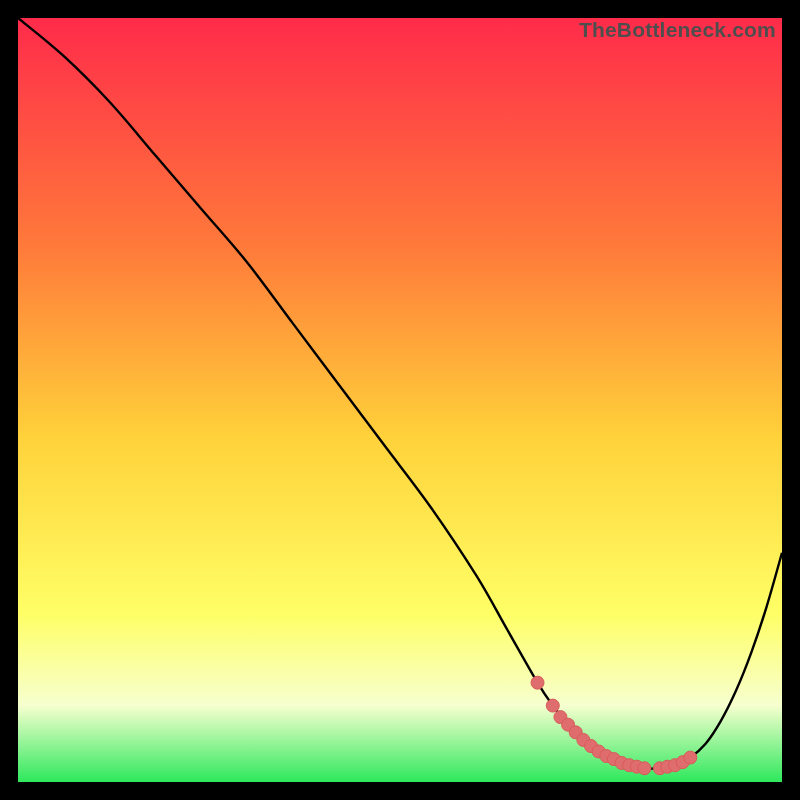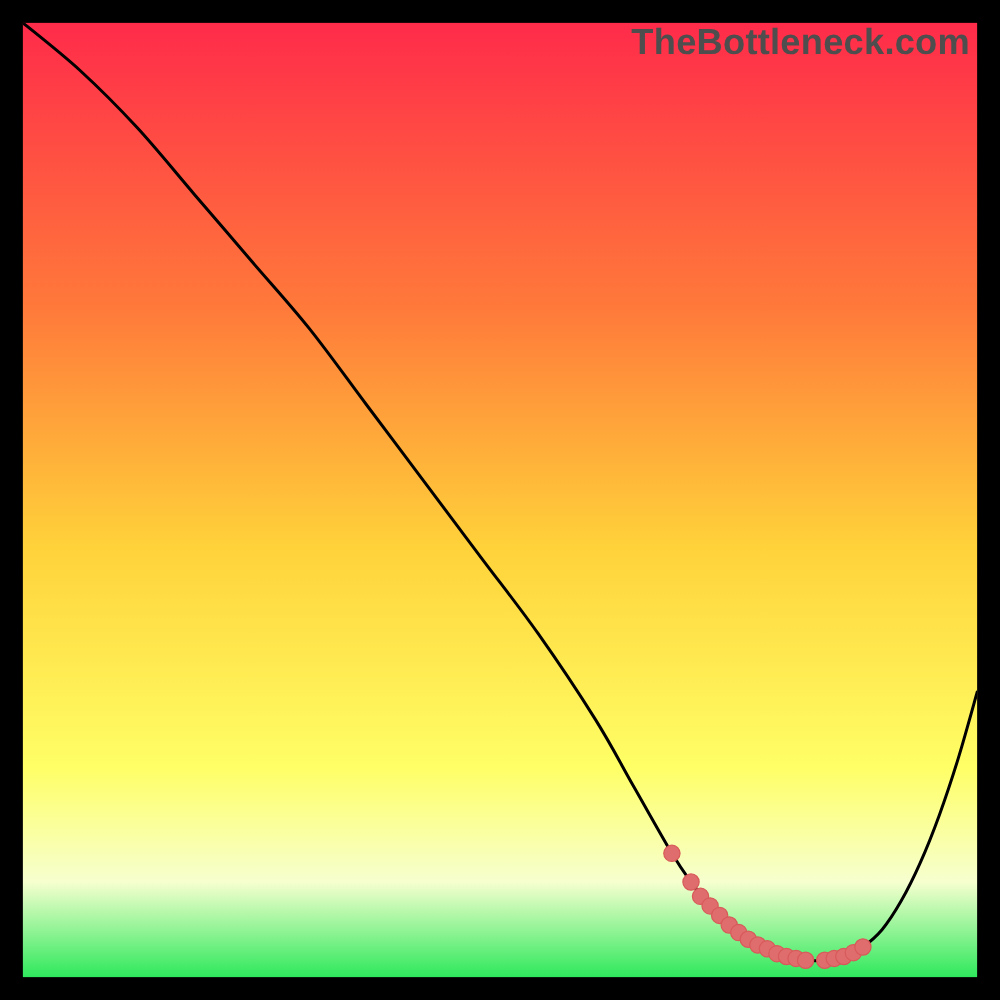--- a/index.html
+++ b/index.html
@@ -16,21 +16,21 @@
     top: 18px;
     width: 764px;
     height: 764px;
     overflow: hidden;
   }
   .attribution {
     position: absolute;
     top: 0;
     right: 6px;
     font-family: Arial, Helvetica, sans-serif;
-    font-size: 29px;
+    font-size: 21px;
     font-weight: 600;
     color: #4e4e4e;
     letter-spacing: 0.2px;
   }
   svg { display: block; }
 </style>
 </head>
 <body>
 
 <div class="frame">

